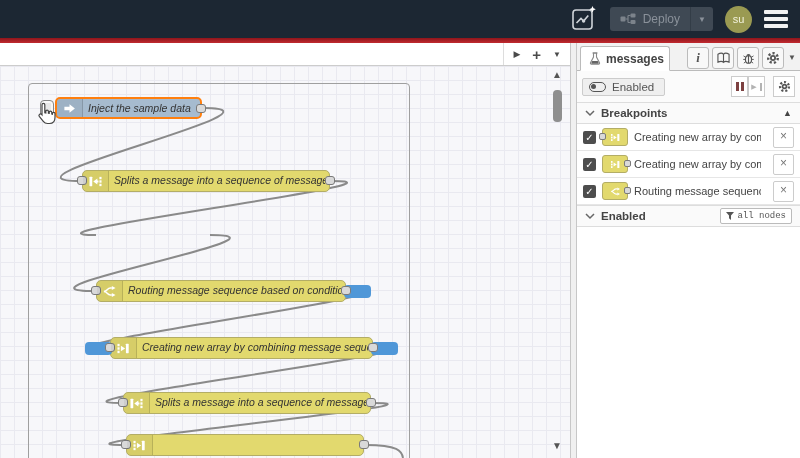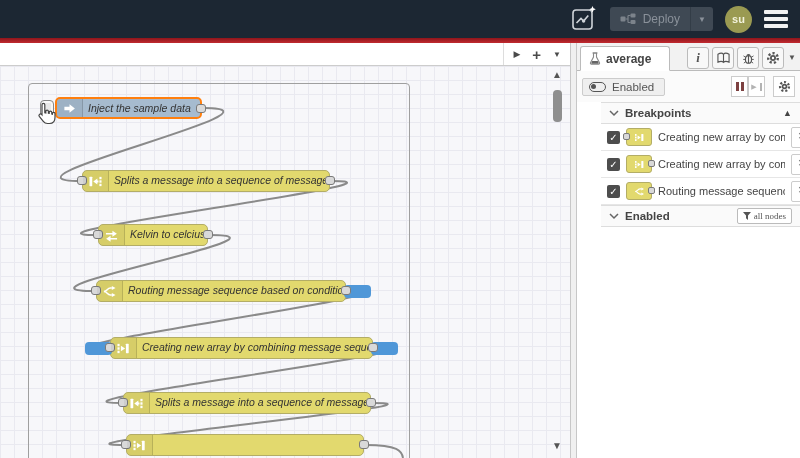--- a/index.html
+++ b/index.html
@@ -6,21 +6,21 @@
   .stage{position:relative;width:800px;height:458px;overflow:hidden;background:#fff;
          font-family:"Liberation Sans","DejaVu Sans",sans-serif;-webkit-font-smoothing:antialiased;}
   
   .hdr{position:absolute;top:0;left:0;right:0;height:38px;background:var(--hdr,#1c2733);
        display:flex;align-items:center;justify-content:flex-end;gap:12px;padding-right:12px;box-sizing:border-box;}
   .ai-btn{width:28px;height:28px;display:flex;align-items:center;justify-content:center;}
   .deploy{height:24px;background:#3f4954;border-radius:3px;display:flex;align-items:center;color:#8a919a;font-size:12px;}
   .deploy-main{display:flex;align-items:center;gap:7px;padding:0 10px;text-align:right;}
   .deploy-caret{width:22px;height:24px;border-left:1px solid #333d47;display:flex;align-items:center;justify-content:center;font-size:8px;color:#8a919a;}
   .avatar{width:27px;height:27px;border-radius:50%;background:var(--avatar,#9a9a52);color:#f2f2dc;
-          font-size:11px;font-weight:bold;display:flex;align-items:center;justify-content:center;}
+          font-size:11px;font-weight:normal;display:flex;align-items:center;justify-content:center;}
   .burger{width:24px;display:flex;flex-direction:column;gap:3.5px;cursor:pointer;}
   .burger i{display:block;height:3.5px;background:#f2f2f2;border-radius:1px;}
   .redline{position:absolute;top:38px;left:0;right:0;height:5px;background:linear-gradient(var(--red,#8d151b),#c22a30);}
   
   .main{position:absolute;top:43px;left:0;right:0;bottom:0;}
   .workspace{position:absolute;left:0;top:0;width:570px;bottom:0;}
   .tabbar{position:absolute;top:0;left:0;right:0;height:23px;background:#fff;border-bottom:1px solid #ccc;box-sizing:border-box;}
   .tab-btns{position:absolute;right:0;top:0;height:22px;display:flex;align-items:center;gap:12px;padding:0 9px;border-left:1px solid #ddd;}
   .tab-btns span{color:#4a4a4a;cursor:pointer;}
   .tb-arrow{font-size:9px;} .tb-plus{font-size:15px;font-weight:bold;color:#555;line-height:1;} .tb-caret{font-size:8px;}
@@ -58,36 +58,36 @@
   .dbg-toolbar{position:absolute;top:28px;left:0;right:0;height:31px;display:flex;align-items:center;padding:0 5px;box-sizing:border-box;background:#fbfbfb;}
   .enabled-btn{height:18px;padding:0 10px 0 6px;background:#efefef;border:1px solid #ccc;border-radius:2px;font-size:11.5px;color:#555;
                display:flex;align-items:center;gap:6px;cursor:pointer;font-family:inherit;}
   .toggle-ic{width:17px;height:10px;border:1.5px solid #555;border-radius:6px;position:relative;display:inline-block;box-sizing:border-box;}
   .toggle-ic i{position:absolute;left:1px;top:1px;width:5px;height:5px;border-radius:50%;background:#555;}
   .right-btns{margin-left:auto;display:flex;align-items:center;}
   .tb-btn{width:17px;height:21px;border:1px solid #ccc;background:#fff;display:flex;align-items:center;justify-content:center;gap:2px;cursor:pointer;box-sizing:border-box;}
   .tb-btn.pause i{display:block;width:3px;height:9px;background:#7d4141;}
   .tb-btn.step{color:#b3b3b3;font-size:7px;} .tb-btn.step b{display:block;width:2px;height:8px;background:#b3b3b3;margin-left:1px;}
   .tb-btn.gear{width:22px;margin-left:8px;}
-  .side-body{position:absolute;top:59px;left:0;right:0;bottom:0;overflow:hidden;margin-left:24px;}
+  .side-body{position:absolute;top:59px;left:0;right:0;bottom:0;overflow:hidden;}
   .section-h{position:relative;height:22px;border-top:1px solid #ddd;border-bottom:1px solid #ddd;background:#fafafa;
              display:flex;align-items:center;gap:6px;padding:0 8px;font-size:11.5px;font-weight:bold;color:#444;box-sizing:border-box;cursor:pointer;}
   .up-tri{margin-left:auto;font-size:9px;color:#444;}
   .bp-item{height:27px;border-bottom:1px solid #e6e6e6;display:flex;align-items:center;padding:0 6px;gap:6px;box-sizing:border-box;}
   .chk{width:13px;height:13px;background:#4d4d4d;border-radius:2px;color:#fff;font-size:10px;line-height:13px;text-align:center;cursor:pointer;flex:none;}
   .mini{position:relative;width:24px;height:16px;background:var(--func,#e2d96e);border:1px solid #b3ad66;border-radius:3px;
         display:flex;align-items:center;justify-content:center;flex:none;}
   .mini svg{transform:scale(0.75);}
   .mport{position:absolute;width:7px;height:7px;background:#d9d9d9;border:1px solid #7a7a7a;border-radius:2px;top:3.5px;box-sizing:border-box;}
   .mport.left{left:-4px;} .mport.right{right:-4px;}
   .bp-label{font-size:11px;color:#444;white-space:nowrap;overflow:hidden;width:127px;flex:none;}
   .bp-x{margin-left:auto;width:19px;height:19px;border:1px solid #ccc;border-radius:2px;background:#fff;color:#777;
         font-size:12px;line-height:16px;text-align:center;cursor:pointer;flex:none;}
   .msg-filter{margin-left:auto;height:16px;border:1px solid #bbb;border-radius:2px;background:#fff;color:#555;
-              display:flex;align-items:center;gap:3px;padding:0 5px;font-size:9px;font-weight:normal;cursor:pointer;font-family:Liberation Serif, serif;}
+              display:flex;align-items:center;gap:3px;padding:0 5px;font-size:9px;font-weight:normal;cursor:pointer;font-family:Liberation Mono, monospace;}
 </style>
 </head>
 <body>
 
 <div class="stage" style="--hdr: #1c2733; --red: #8d151b; --func: #e2d96e; --inj: #a6bbcf; --sel: #ff7f0e; --bp: #4f97d8; --avatar: #9a9a52;">
 
   <div class="hdr">
     <span class="ai-btn">
       <svg width="26" height="28" viewBox="0 0 26 28">
         <rect x="2" y="5" width="19" height="19" rx="3" fill="none" stroke="#cfd4d9" stroke-width="1.6"></rect>
@@ -160,31 +160,20 @@
               <svg width="13" height="13" viewBox="0 0 14 14" fill="#fff">
                 <rect x="0.5" y="2" width="3" height="10" rx="0.5"></rect>
                 <path d="M4.6 7 L9 3.8 V6 h1.2 v2 H9 v2.2 z"></path>
                 <rect x="11.2" y="2" width="2.3" height="2.6"></rect>
                 <rect x="11.2" y="5.7" width="2.3" height="2.6"></rect>
                 <rect x="11.2" y="9.4" width="2.3" height="2.6"></rect>
               </svg>
             </span>
             <span class="nlbl">Splits a message into a sequence of messages.</span>
           </div>
-          <div class="node" style="left: 98px; top: 158px; width: 110px;">
-            <div class="port in"></div>
-            <div class="port out"></div>
-            <span class="nicon">
-              <svg width="13" height="13" viewBox="0 0 14 14" fill="#fff">
-                <path d="M1 4.4 h7 V2 L12.8 5.2 8 8.4 V6 H1 z"></path>
-                <path d="M13 9.6 H6 v-2.4 L1.2 10.4 6 13.6 v-2.4 h7 z"></path>
-              </svg>
-            </span>
-            <span class="nlbl">Kelvin to celcius</span>
-          </div>
           <div class="node" style="left: 96px; top: 214px; width: 250px;">
             <div class="bpmark out"></div>
             <div class="port in"></div>
             <div class="port out"></div>
             <span class="nicon">
               <svg width="13" height="13" viewBox="0 0 14 14">
                 <g fill="none" stroke="#fff" stroke-width="1.7">
                   <path d="M1 7 C4.5 7 4.5 3.3 8 3.3 h1.5"></path>
                   <path d="M1 7 C4.5 7 4.5 10.7 8 10.7 h1.5"></path>
                 </g>
@@ -248,21 +237,21 @@
     <div class="sash"></div>
 
     <div class="sidebar">
       <div class="side-tabs">
         <div class="tab-active">
           <svg width="12" height="13" viewBox="0 0 12 13">
             <path d="M4.5 1 v4 L1.5 10.8 a1 1 0 0 0 .9 1.4 h7.2 a1 1 0 0 0 .9 -1.4 L7.5 5 V1 z" fill="none" stroke="#888" stroke-width="1.1"></path>
             <path d="M3.2 9 h5.6 l.9 2 a.55.55 0 0 1 -.5 .78 H2.8 a.55.55 0 0 1 -.5 -.78 z" fill="#666"></path>
             <path d="M3.5 1 h5" stroke="#888" stroke-width="1.1"></path>
           </svg>
-          <span>average</span>
+          <span>messages</span>
         </div>
         <div class="icon-tab" style="left:110px">
             <span class="info-i">i</span>
           </div>
         <div class="icon-tab" style="left:135px">
           <svg width="13" height="12" viewBox="0 0 14 12">
             <path d="M1 2 C3.5 .5 6 .8 7 2 C8 .8 10.5 .5 13 2 V10.5 C10.5 9.3 8 9.6 7 10.8 C6 9.6 3.5 9.3 1 10.5 z M7 2 V10.8" fill="none" stroke="#555" stroke-width="1.2"></path>
           </svg>
         </div>
         <div class="icon-tab" style="left:160px">

